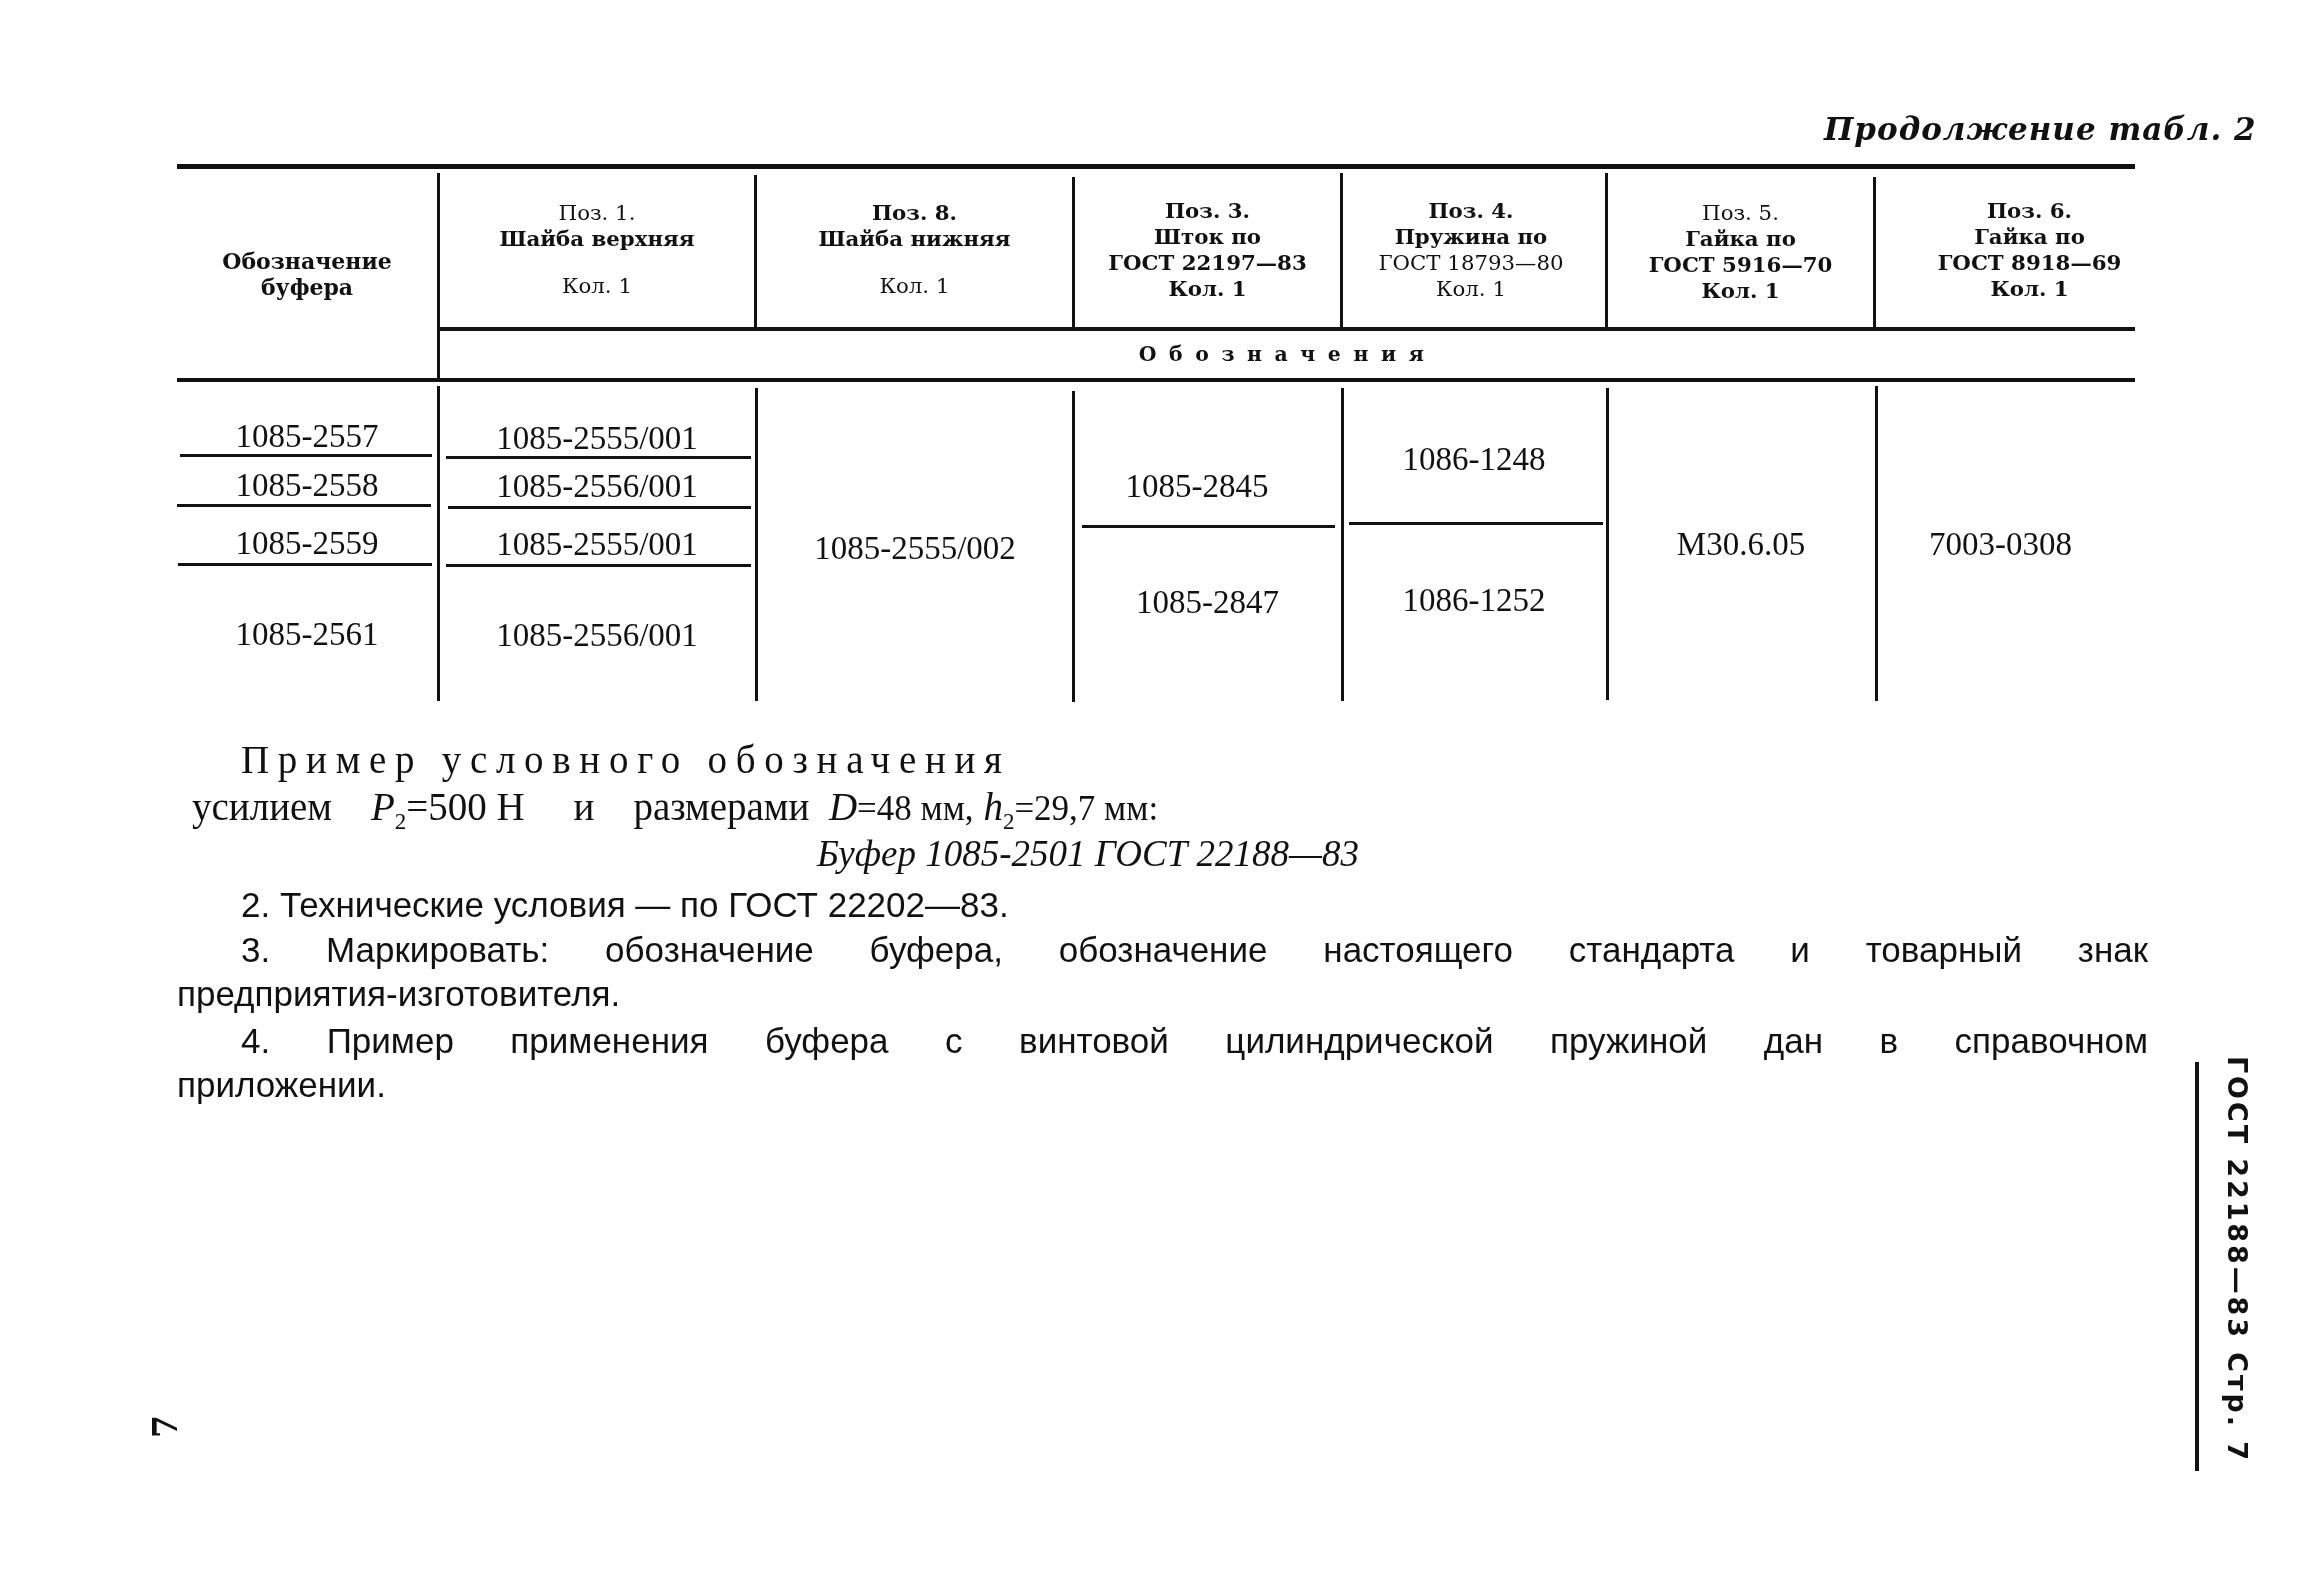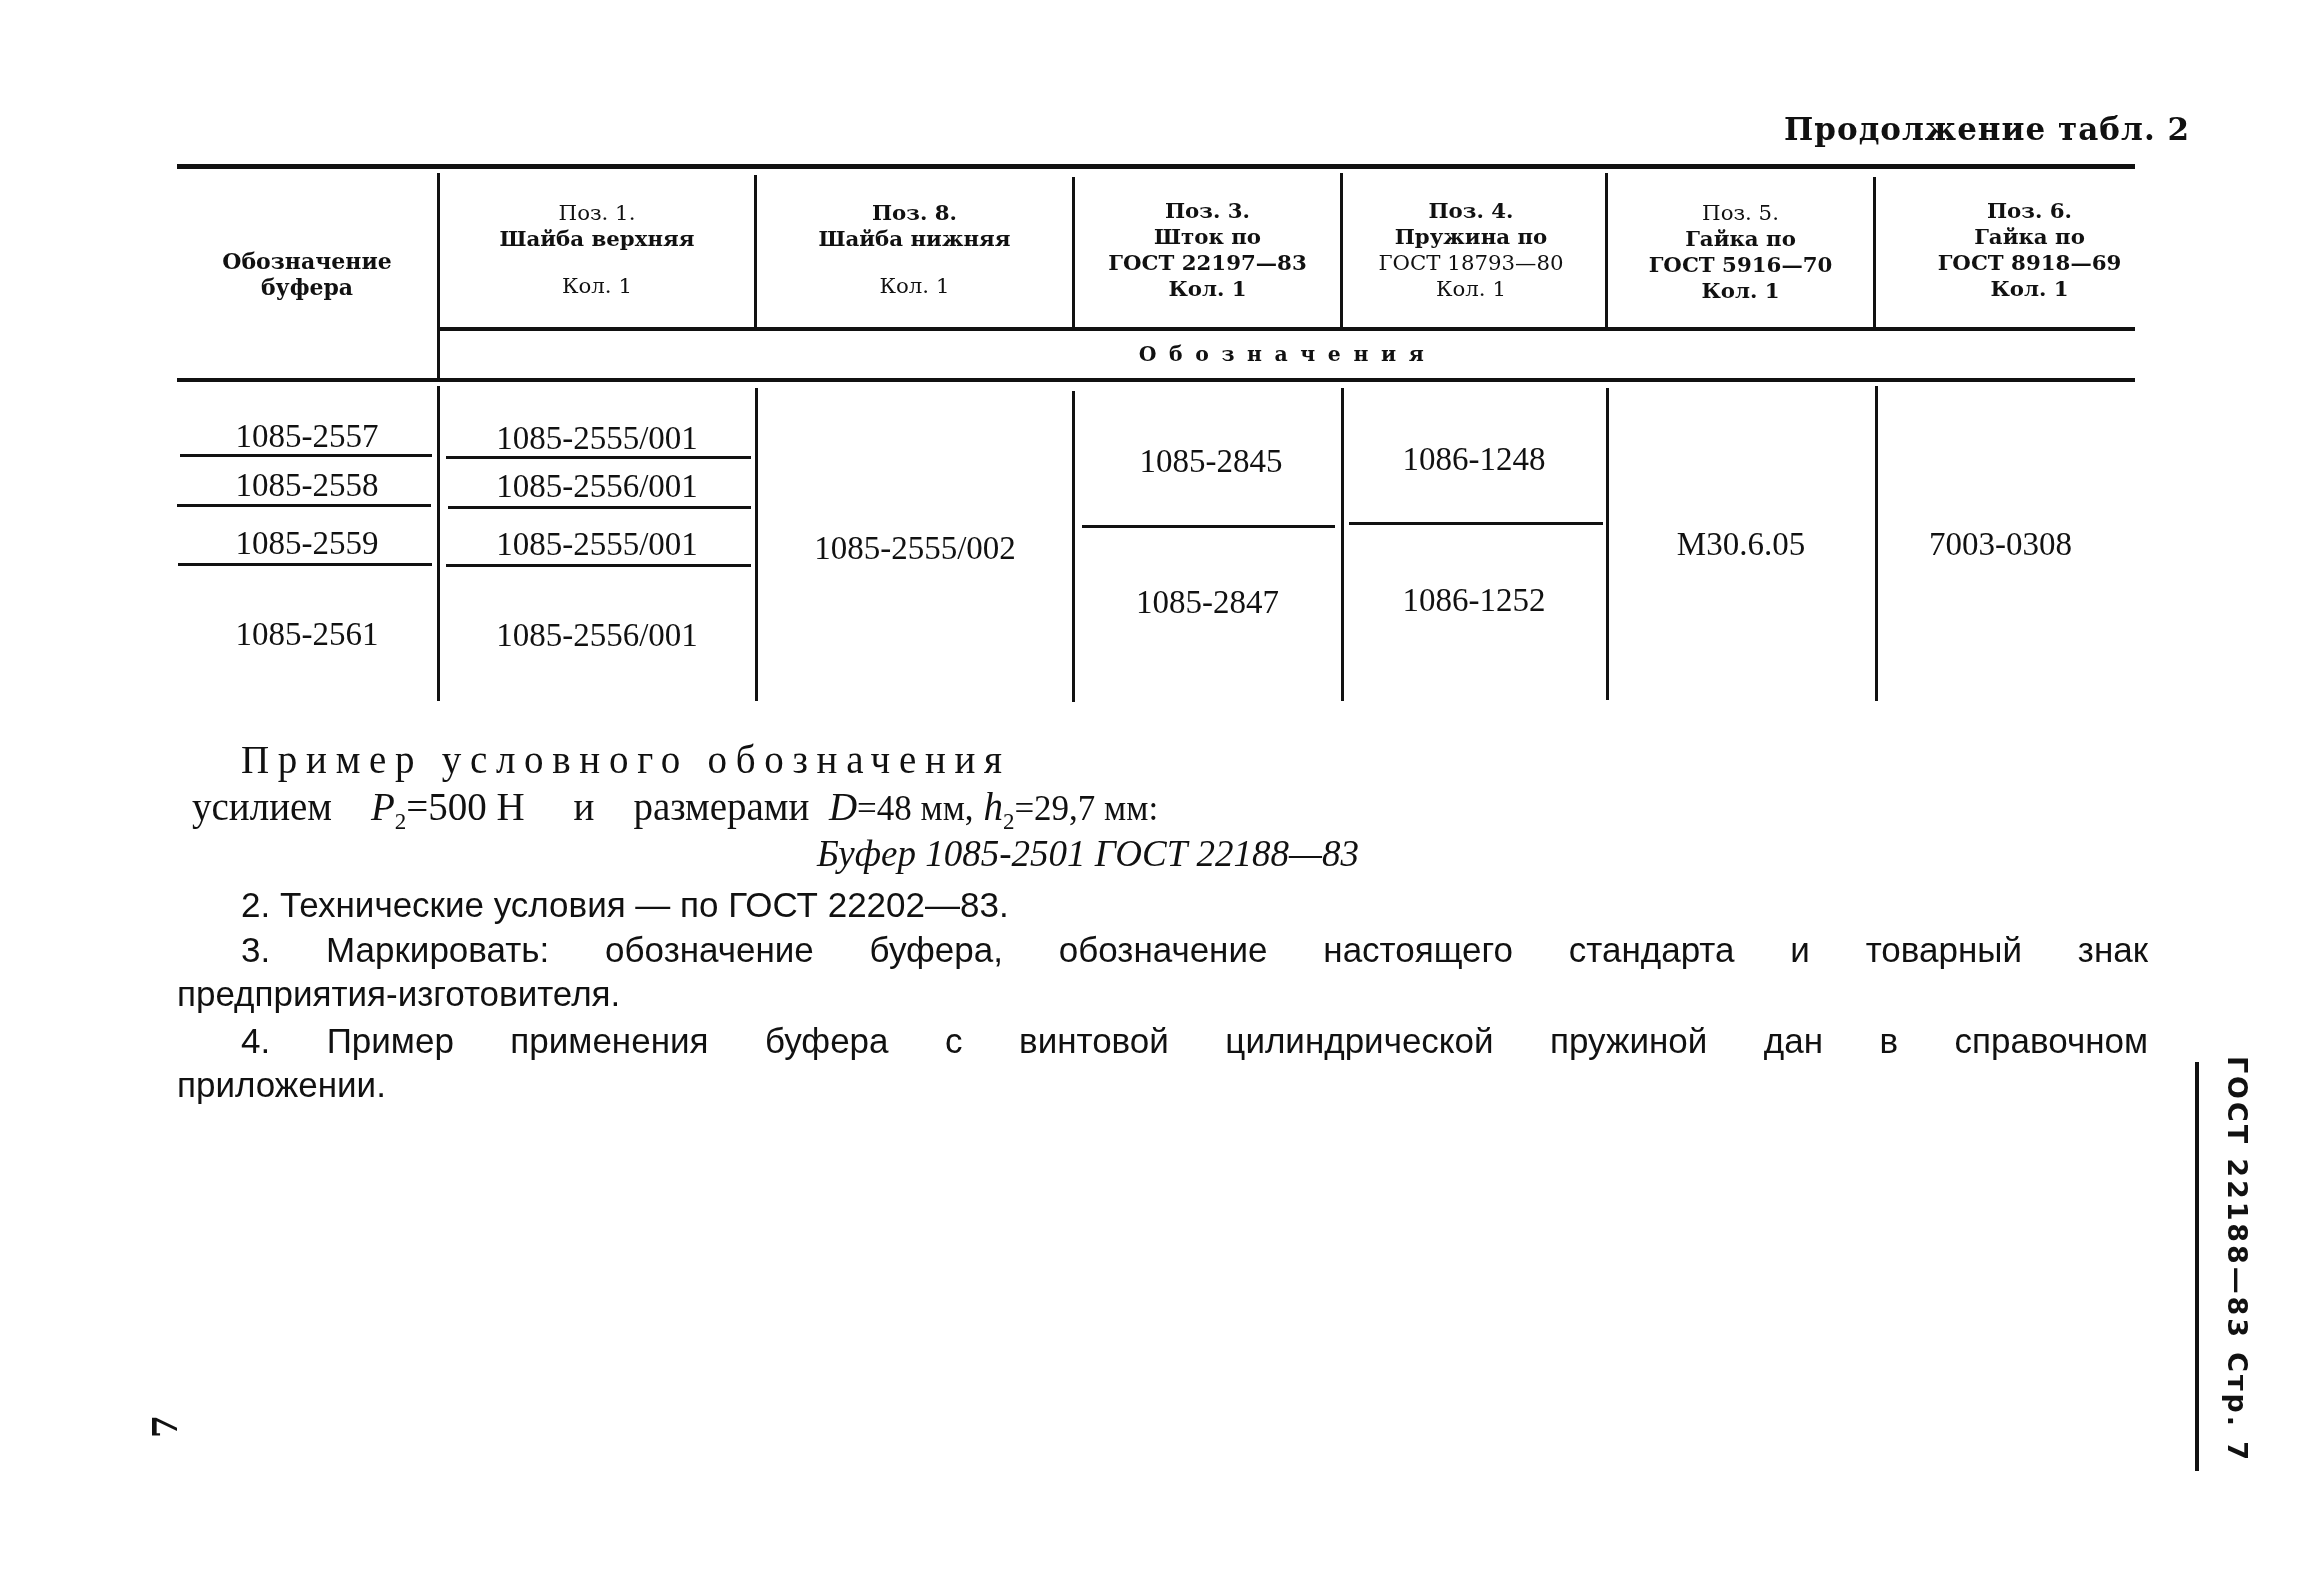--- a/index.html
+++ b/index.html
@@ -1,20 +1,20 @@
 <!DOCTYPE html>
 <html><head>
 <meta charset="utf-8">
 <style>
   html, body { margin:0; padding:0; background:#ffffff; }
   body { width:2312px; height:1574px; position:relative; overflow:hidden; color:#111; font-family:"Liberation Serif", serif; }
   .abs { position:absolute; }
   .hr { position:absolute; background:#111; }
   .vr { position:absolute; background:#111; width:2.9px; }
-  .cap { position:absolute; font-family:"DejaVu Serif", serif; font-weight:bold; font-size:31px; letter-spacing:1px; }
+  .cap { position:absolute; font-family:"DejaVu Serif", serif; font-style:italic; font-weight:bold; font-size:31px; letter-spacing:1px;margin-left:40px; }
   .hcell { position:absolute; display:flex; flex-direction:column; align-items:center; justify-content:center; text-align:center; font-family:"DejaVu Serif", serif; font-weight:bold; font-size:21.3px; line-height:26px; }
   .hcell .gap { height:21.3px; }
   .subhdr { position:absolute; font-family:"DejaVu Serif", serif; font-weight:bold; font-size:20.4px; letter-spacing:12.6px; text-align:center; }
   .cell { position:absolute; display:flex; align-items:center; justify-content:center; font-family:"Liberation Serif", serif; font-size:33px; letter-spacing:0px; }
   .para { position:absolute; font-family:"Liberation Sans", sans-serif; font-size:35px; white-space:nowrap;flex-direction:column; }
   .just { text-align:justify; text-align-last:justify; white-space:normal; }
   .spaced { letter-spacing:5.8px; }
   .ital { font-style:italic; font-family:"Liberation Serif", serif; font-size:37px; }
   .vert { position:absolute; transform-origin:left top; transform:rotate(90deg); font-family:"DejaVu Sans", sans-serif; font-weight:bold; font-size:27px; white-space:nowrap; }
 </style>
@@ -100,21 +100,21 @@
   <div class="cell" style="left:177px; top:524px; width:260px; height:39px;">1085-2559</div>
   <div class="cell" style="left:177px; top:615px; width:260px; height:39px;">1085-2561</div>
 
   <div class="cell" style="left:440px; top:419px; width:314px; height:39px;">1085-2555/001</div>
   <div class="cell" style="left:440px; top:467px; width:314px; height:39px;">1085-2556/001</div>
   <div class="cell" style="left:440px; top:525px; width:314px; height:39px;">1085-2555/001</div>
   <div class="cell" style="left:440px; top:616px; width:314px; height:39px;">1085-2556/001</div>
 
   <div class="cell" style="left:758px; top:529px; width:314px; height:39px;">1085-2555/002</div>
 
-  <div class="cell" style="left:1075px; top:442px; width:244px; height:39px;padding-left:14px;">1085-2845</div>
+  <div class="cell" style="left:1075px; top:467px; width:244px; height:39px;">1085-2845</div>
   <div class="cell" style="left:1075px; top:583px; width:265px; height:39px;">1085-2847</div>
 
   <div class="cell" style="left:1343px; top:440px; width:262px; height:39px;">1086-1248</div>
   <div class="cell" style="left:1343px; top:581px; width:262px; height:39px;">1086-1252</div>
 
   <div class="cell" style="left:1609px; top:525px; width:264px; height:39px;">М30.6.05</div>
 
   <div class="cell" style="left:1878px; top:525px; width:245px; height:39px;">7003-0308</div>
 </div>
 

